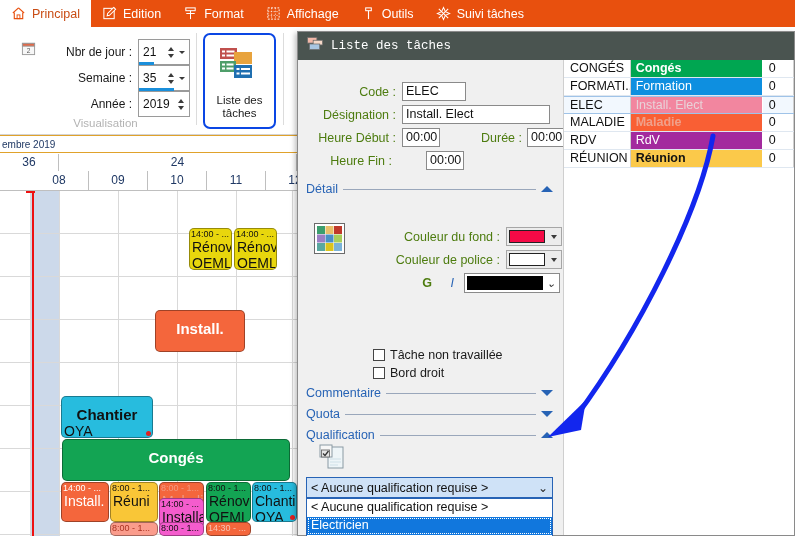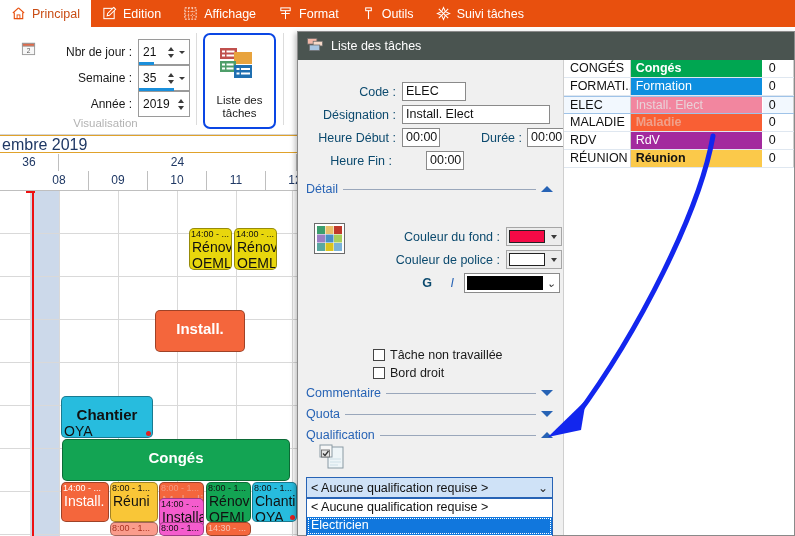--- a/index.html
+++ b/index.html
@@ -66,21 +66,21 @@
   .bigbtn .lbl { font-size: 11.5px; color:#1a1a1a; text-align:center; line-height:13px; margin-top:10px; }
   .grplabel { position:absolute; left:0; width:195px; bottom:4px; text-align:center; color:#b3b3b3; font-size:11.5px; }
   .grpdivider { position:absolute; left:196px; top:6px; width:1px; height:92px; background:#dcdcdc; }
   .grpdivider2 { position:absolute; left:283px; top:6px; width:1px; height:92px; background:#dcdcdc; }
 
   
   .cal { position:absolute; left:0; top:135px; width:297px; height:401px; background:#fff; overflow:hidden; }
   .cal-month {
     position:absolute; left:0; top:0; width:297px; height:18px;
     border-top: 1px solid #e0a22b; border-bottom: 1px solid #e0a22b;
-    background:#fff; font-size:16px; color:#1f3864; padding-left:2px; line-height:17px;
+    background:#fff; font-size:10px; color:#1f3864; padding-left:2px; line-height:17px;
   }
   .cal-week { position:absolute; left:0; top:19px; width:297px; height:17px; }
   .cal-days { position:absolute; left:0; top:36px; width:297px; height:20px; }
   .hcell {
     position:absolute; top:0; bottom:0; border-right:1px solid #bfbfbf;
     text-align:center; font-size:12px; color:#1f3864; line-height:16px;
   }
   .cal-days .hcell { line-height:19px; border-bottom:1px solid #bfbfbf; }
   .cal-body { position:absolute; left:0; top:56px; width:297px; height:345px; }
   .vline { position:absolute; top:0; bottom:0; width:1px; background:#d9d9d9; }
@@ -102,27 +102,28 @@
   
   .dlg {
     position:absolute; left:297px; top:31px; width:498px; height:505px;
     background:#f0f0f0; border:1px solid #8a8a8a;
     box-shadow: -2px 2px 5px rgba(0,0,0,.25);
   }
   .dlg-title {
     height:28px; background:#4a5450; color:#fff;
     display:flex; align-items:center; gap:7px; padding-left:9px;
     font-size:12.5px;
+    font-family:Liberation Mono, monospace;
   }
   .dlg-body { position:absolute; left:0; top:28px; right:0; bottom:0; }
   .left-pane { position:absolute; left:0; top:0; width:265px; bottom:0; background:#f0f0f0; }
   .right-pane { position:absolute; left:265px; top:0; right:0; bottom:0; background:#fff; border-left:1px solid #cfcfcf; }
 
   .frow { position:absolute; display:flex; align-items:center; }
-  .flbl { font-size:12.5px; color:#0c4a6e; text-align:right; }
+  .flbl { font-size:12.5px; color:#4d7c0f; text-align:right; }
   .finp {
     border:1px solid #8a8a8a; background:#fff; height:19px;
     font-size:12.5px; color:#111; padding:0 3px; line-height:17px;
     white-space:nowrap; overflow:hidden;
   }
 
   .sect {
     position:absolute; display:flex; align-items:center; gap:5px; width:247px;
   }
   .sect .stxt { color:#2763b5; font-size:12.5px; white-space:nowrap; }
@@ -193,35 +194,35 @@
         <svg width="15" height="15" viewBox="0 0 16 16">
             <rect x="2" y="2.5" width="11" height="11" stroke="#fff" stroke-width="1.1" fill="none"></rect>
             <path d="M12.5 1.5 L14.5 3.5 L8 10 L5.5 10.5 L6 8z" stroke="#fff" stroke-width="1.1" fill="#e8500e"></path>
           </svg>
       </span>
       <span>Edition</span>
     </div>
     <div class="rtab">
       <span class="ic">
         <svg width="15" height="15" viewBox="0 0 16 16">
-            <rect x="2" y="2" width="12" height="12" stroke="#fff" stroke-width="1" fill="none" stroke-dasharray="2 1.4"></rect>
-            <path d="M6 2 L6 14 M10 2 L10 14 M2 6 L14 6 M2 10 L14 10" stroke="#fff" stroke-width="0.7" stroke-dasharray="1.5 1.5"></path>
-          </svg>
-      </span>
-      <span>Affichage</span>
+            <rect x="3" y="2" width="10" height="3" stroke="#fff" stroke-width="1.1" fill="none"></rect>
+            <path d="M8 5 L8 8 M3.5 8 L12.5 8" stroke="#fff" stroke-width="1.1" fill="none"></path>
+            <path d="M8 8 L8 14" stroke="#fff" stroke-width="1.1"></path>
+          </svg>
+      </span>
+      <span>Format</span>
     </div>
     <div class="rtab">
       <span class="ic">
         <svg width="15" height="15" viewBox="0 0 16 16">
-            <rect x="3" y="2" width="10" height="3" stroke="#fff" stroke-width="1.1" fill="none"></rect>
-            <path d="M8 5 L8 8 M3.5 8 L12.5 8" stroke="#fff" stroke-width="1.1" fill="none"></path>
-            <path d="M8 8 L8 14" stroke="#fff" stroke-width="1.1"></path>
-          </svg>
-      </span>
-      <span>Format</span>
+            <rect x="2" y="2" width="12" height="12" stroke="#fff" stroke-width="1" fill="none" stroke-dasharray="2 1.4"></rect>
+            <path d="M6 2 L6 14 M10 2 L10 14 M2 6 L14 6 M2 10 L14 10" stroke="#fff" stroke-width="0.7" stroke-dasharray="1.5 1.5"></path>
+          </svg>
+      </span>
+      <span>Affichage</span>
     </div>
     <div class="rtab">
       <span class="ic">
         <svg width="15" height="15" viewBox="0 0 16 16">
             <rect x="5" y="2" width="6" height="3" stroke="#fff" stroke-width="1.1" fill="none"></rect>
             <path d="M8 5 L8 14" stroke="#fff" stroke-width="1.2"></path>
           </svg>
       </span>
       <span>Outils</span>
     </div>

